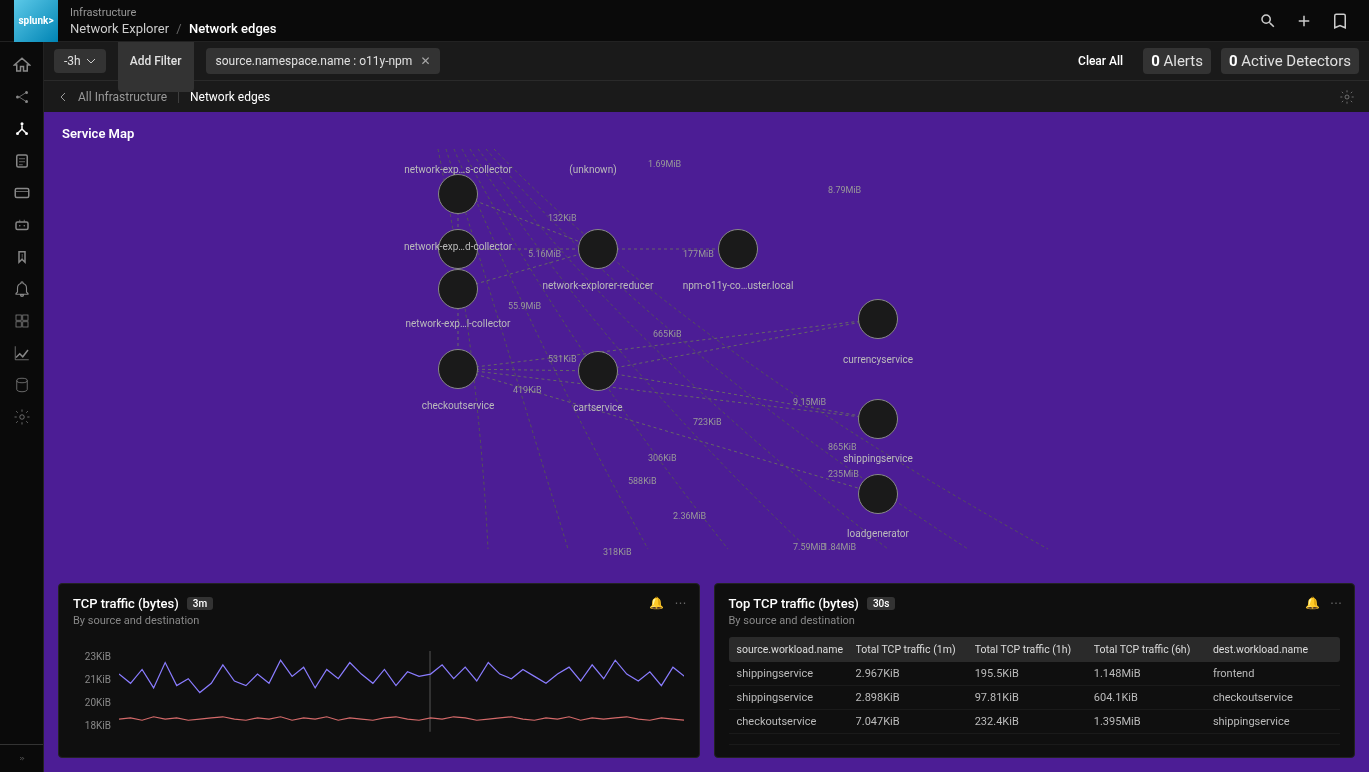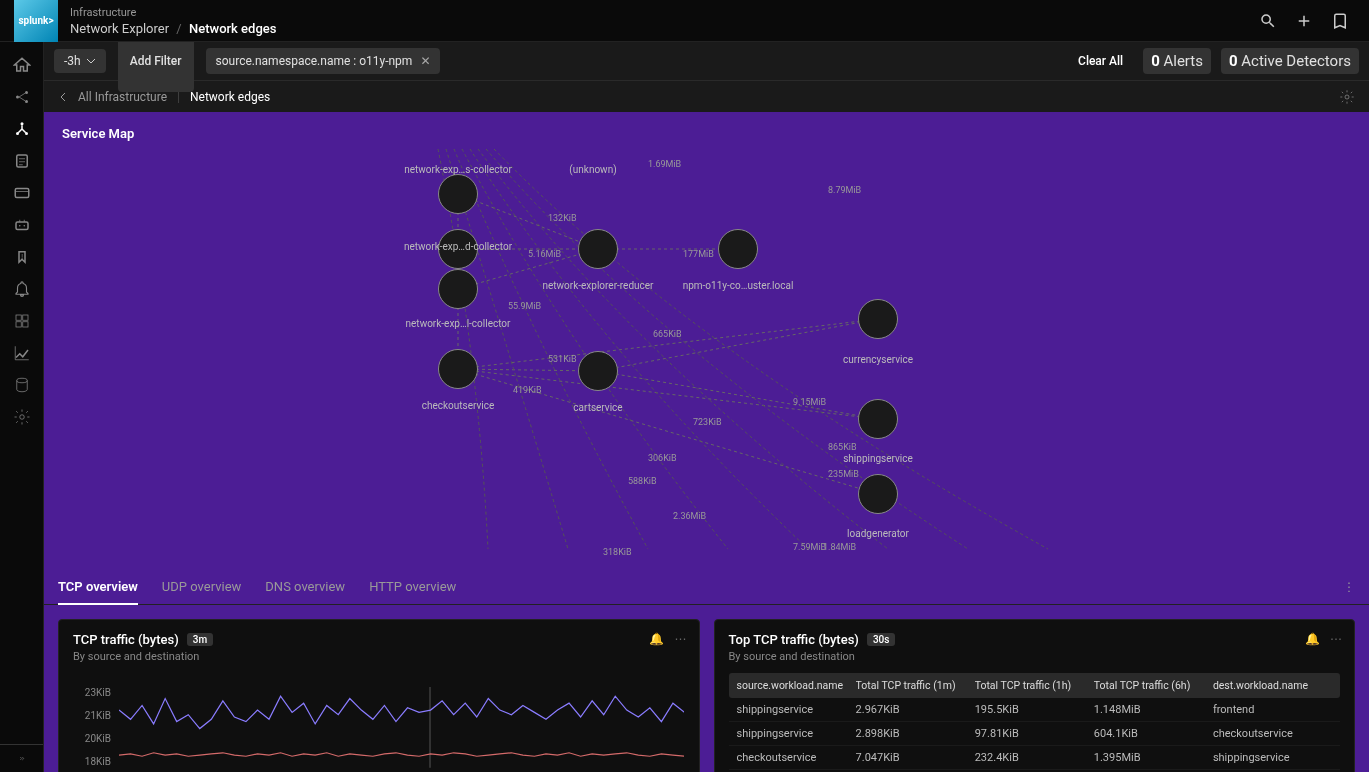--- a/index.html
+++ b/index.html
@@ -265,27 +265,20 @@
       <div class="edge-label" style="left: 770px; top: 293px;">865KiB</div>
       <div class="edge-label" style="left: 590px; top: 304px;">306KiB</div>
       <div class="edge-label" style="left: 530px; top: 327px; margin-left: 40px;">588KiB</div>
       <div class="edge-label" style="left: 770px; top: 320px;">235MiB</div>
       <div class="edge-label" style="left: 615px; top: 362px;">2.36MiB</div>
       <div class="edge-label" style="left: 735px; top: 393px;">7.59MiB</div>
       <div class="edge-label" style="left: 765px; top: 393px;">1.84MiB</div>
       <div class="edge-label" style="left: 545px; top: 398px;">318KiB</div>
     </div>
 
-  <div class="tabs">
-    <div class="tab active">TCP overview</div>
-    <div class="tab">UDP overview</div>
-    <div class="tab">DNS overview</div>
-    <div class="tab">HTTP overview</div>
-    <div class="tab-more">⋮</div>
-  </div>
 
   <div class="panels">
 
     <div class="panel">
       <div class="panel-title">
         <span>TCP traffic (bytes)</span>
         <span class="panel-pill">3m</span>
       </div>
       <div class="panel-sub">By source and destination</div>
       <div class="panel-actions">

